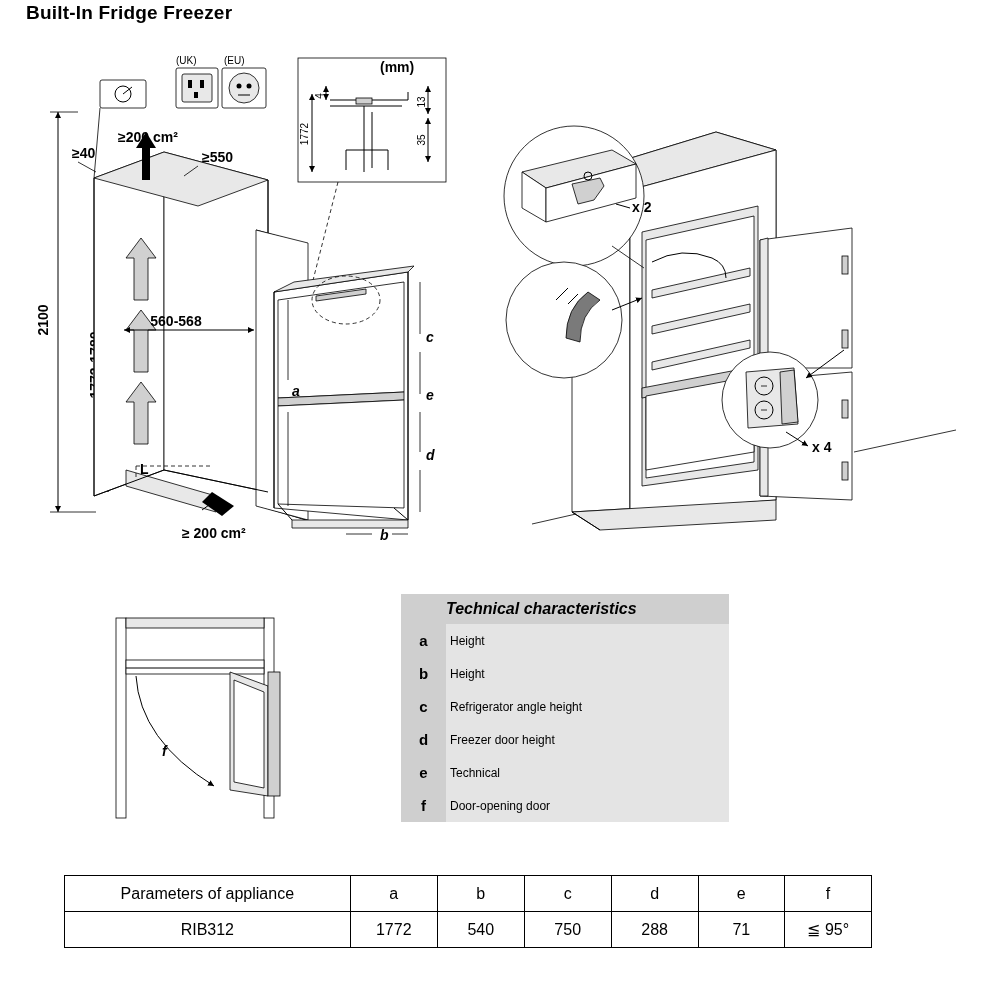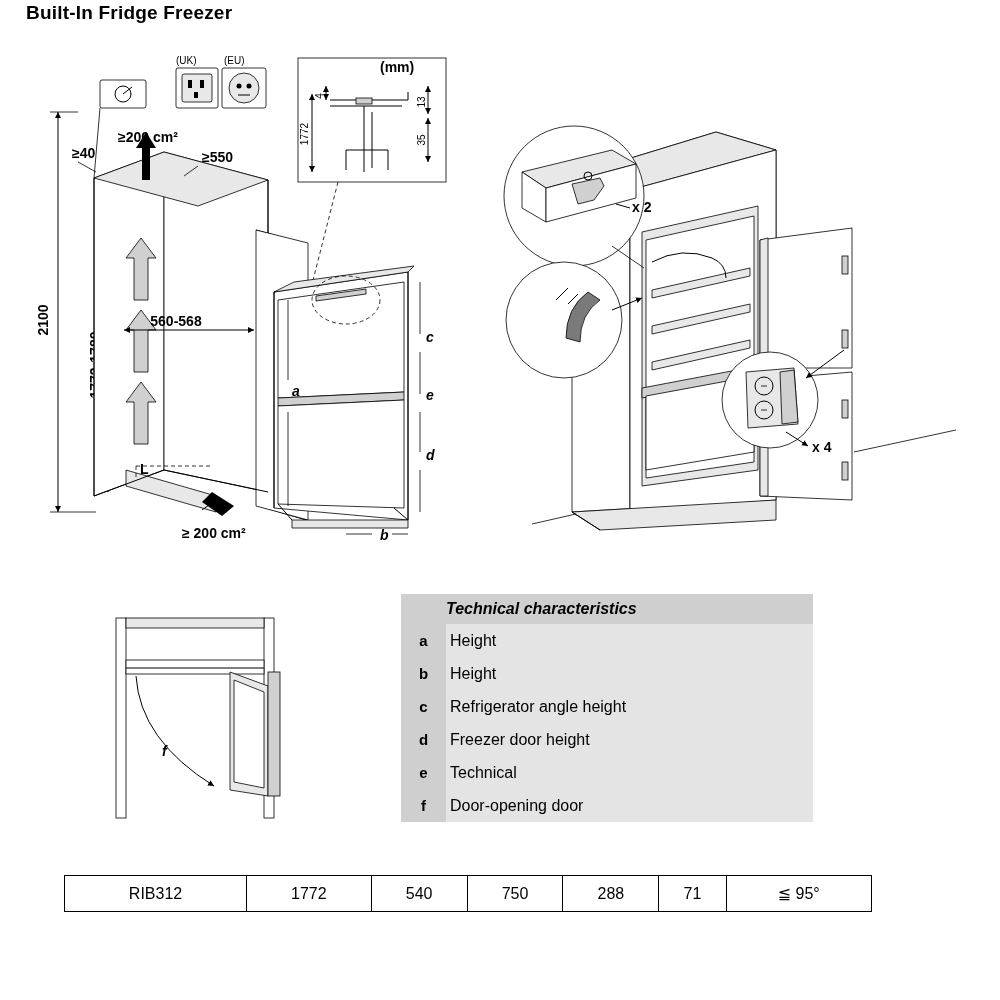--- a/index.html
+++ b/index.html
@@ -92,21 +92,21 @@
   }
   .fill-black {
     fill: #000000;
   }
 
   
   .tech-block {
     position: absolute;
     left: 385px;
     top: 594px;
-    width: 412px;
+    width: 328px;
   }
   .tech-head {
     background: #cfcfcf;
     height: 30px;
     display: flex;
     align-items: center;
   }
   .tech-head-key {
     width: 45px;
   }
@@ -124,21 +124,21 @@
   .tech-key {
     width: 45px;
     text-align: center;
     font-size: 15px;
     font-weight: bold;
     background: #cfcfcf;
     height: 33px;
     line-height: 33px;
   }
   .tech-val {
-    font-size: 16px;
+    font-size: 12px;
     padding-left: 4px;
   }
 
   
   .param-table {
     position: absolute;
     left: 48px;
     top: 875px;
     border-collapse: collapse;
     width: 808px;
@@ -424,20 +424,29 @@
       <div class="tech-val">Technical</div>
     </div>
     <div class="tech-row">
       <div class="tech-key">f</div>
       <div class="tech-val">Door-opening door</div>
     </div>
   </div>
 
   <table class="param-table">
     <tbody>
+        <tr>
+      <th class="c0">Parameters of appliance</th>
+      <th class="cn">a</th>
+      <th class="cn">b</th>
+      <th class="cn">c</th>
+      <th class="cn">d</th>
+      <th class="cn">e</th>
+      <th class="cn">f</th>
+    </tr>
     <tr>
       <td>RIB312</td>
       <td>1772</td>
       <td>540</td>
       <td>750</td>
       <td>288</td>
       <td>71</td>
       <td>≦ 95°</td>
     </tr>
   </tbody>

